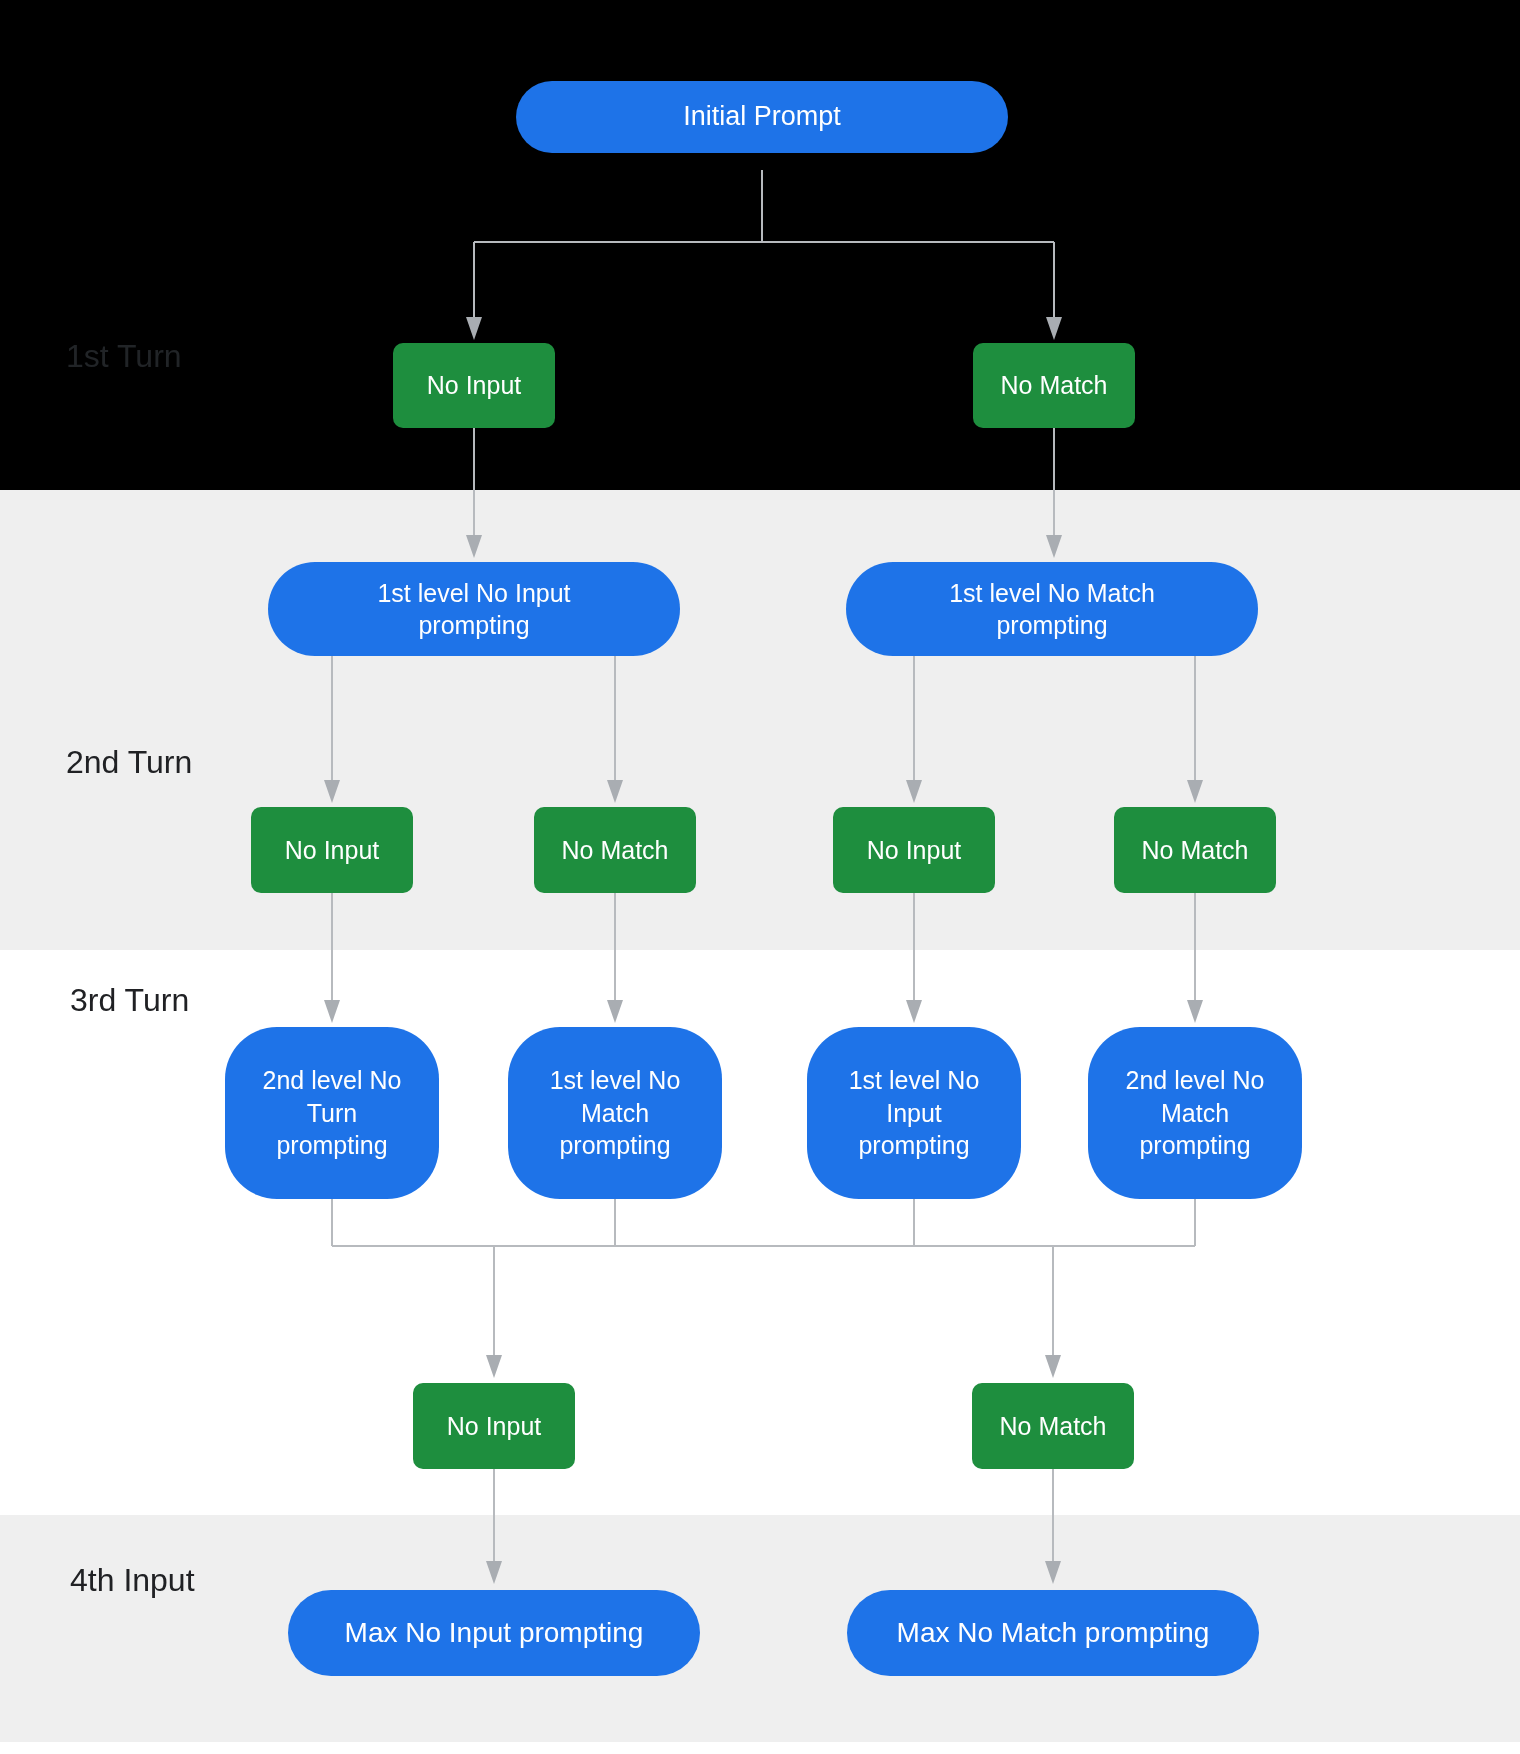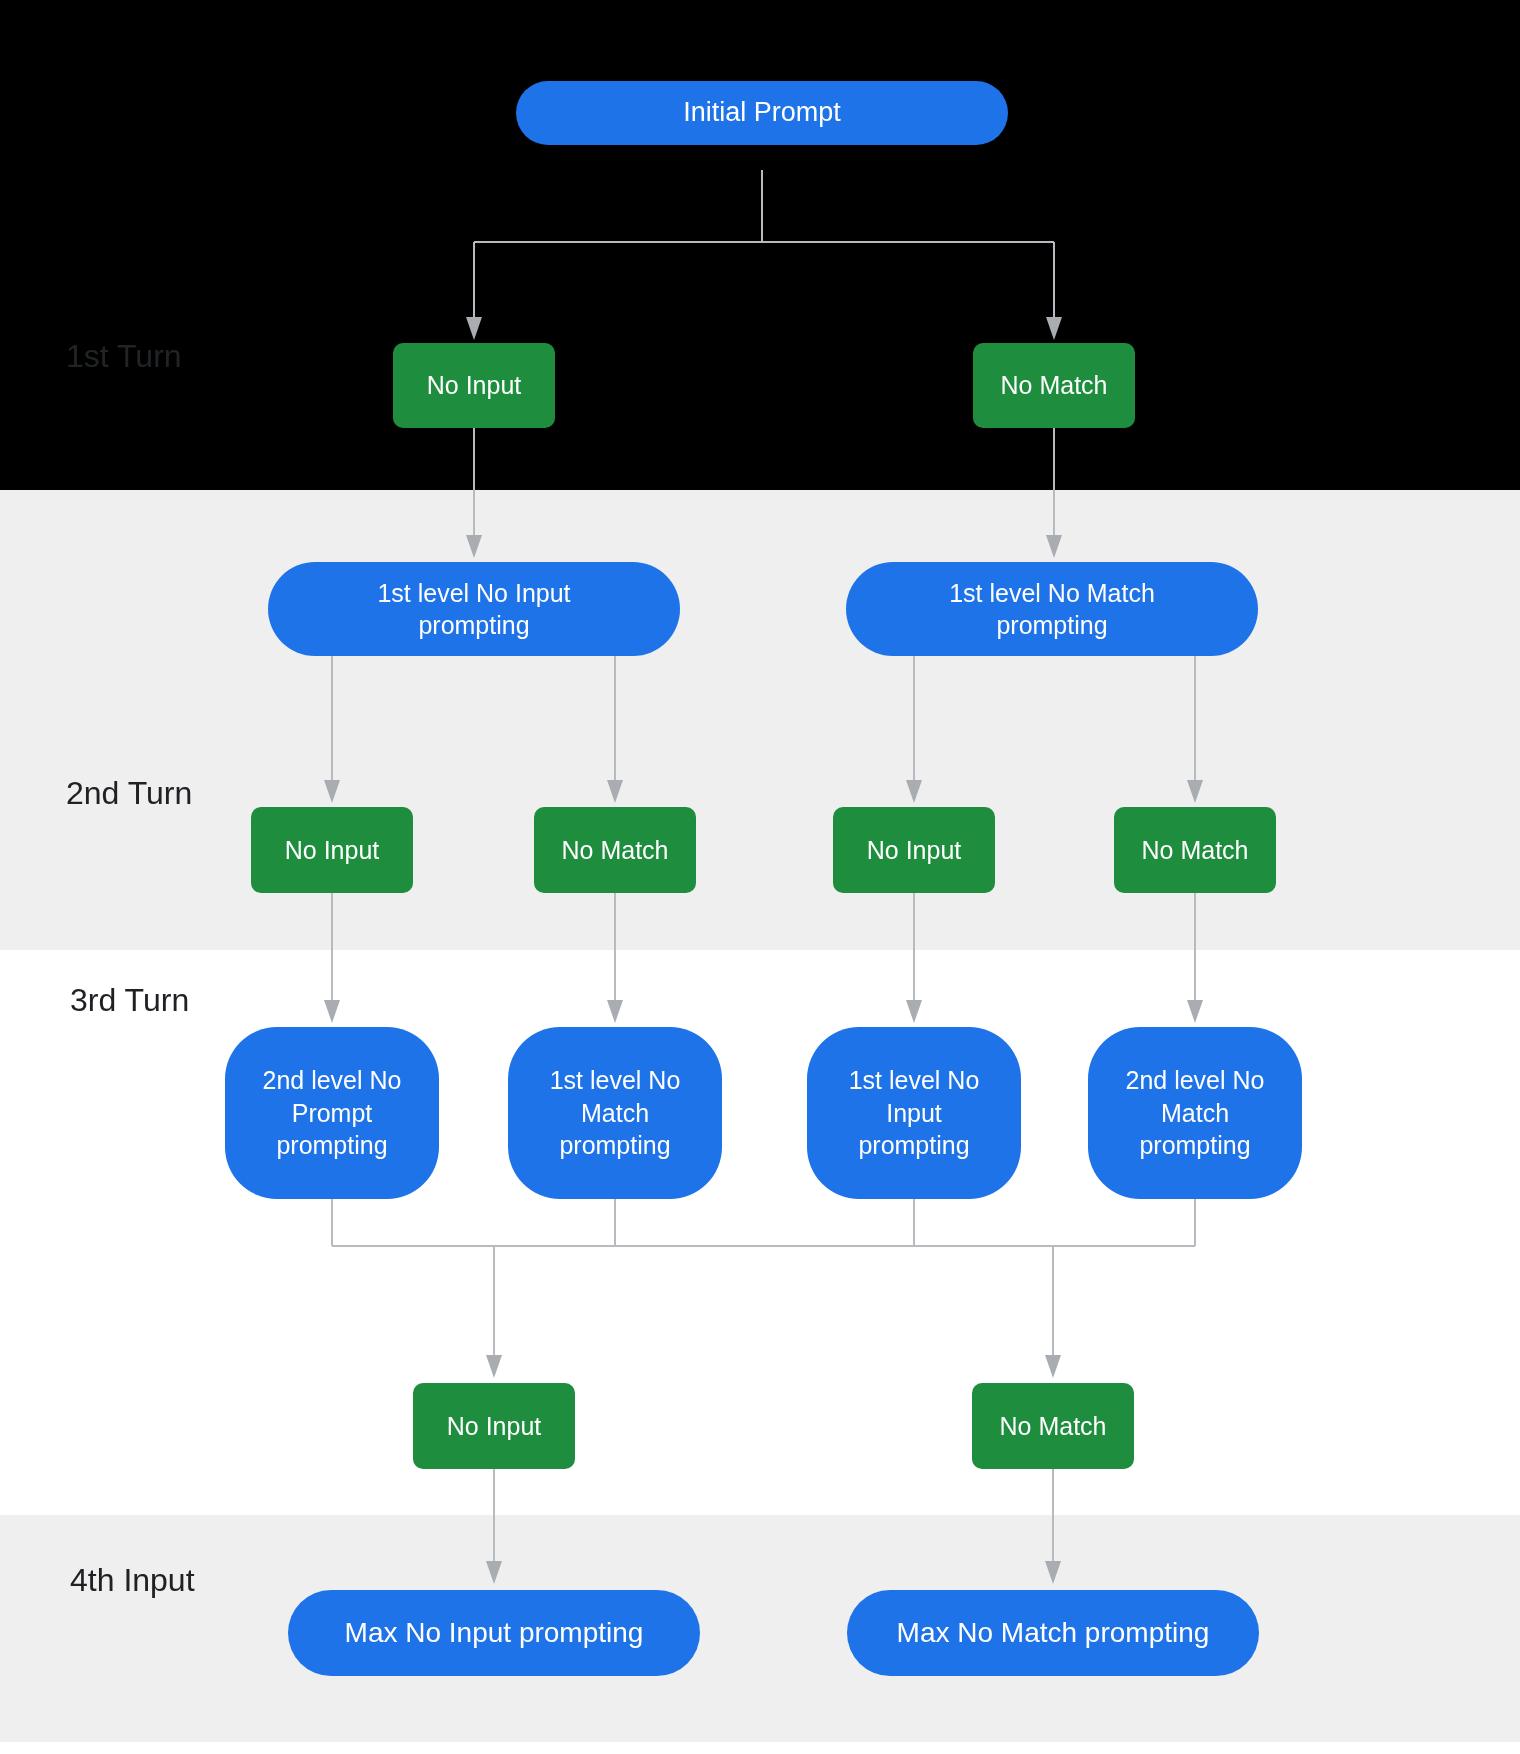--- a/index.html
+++ b/index.html
@@ -72,33 +72,33 @@
       <line x1="494" y1="1246" x2="494" y2="1360" stroke="#b7babe" stroke-width="2"></line>
       <polygon points="486,1355 502,1355 494,1378" fill="#a9adb2"></polygon>
       <line x1="1053" y1="1246" x2="1053" y2="1360" stroke="#b7babe" stroke-width="2"></line>
       <polygon points="1045,1355 1061,1355 1053,1378" fill="#a9adb2"></polygon>
       <line x1="494" y1="1469" x2="494" y2="1566" stroke="#b7babe" stroke-width="2"></line>
       <polygon points="486,1561 502,1561 494,1584" fill="#a9adb2"></polygon>
       <line x1="1053" y1="1469" x2="1053" y2="1566" stroke="#b7babe" stroke-width="2"></line>
       <polygon points="1045,1561 1061,1561 1053,1584" fill="#a9adb2"></polygon>
     </svg>
     <div class="turn-label" style="left: 66px; top: 335px; color: rgb(33, 36, 39); text-align: right;">1st Turn</div>
-    <div class="turn-label" style="left: 66px; top: 772px; color: rgb(32, 33, 36);">2nd Turn</div>
+    <div class="turn-label" style="left: 66px; top: 741px; color: rgb(32, 33, 36);">2nd Turn</div>
     <div class="turn-label" style="left: 70px; top: 979px; color: rgb(32, 33, 36); text-align: right;">3rd Turn</div>
     <div class="turn-label" style="left: 70px; top: 1559px; color: rgb(32, 33, 36);">4th Input</div>
-    <div class="node" style="left: 516px; top: 81px; width: 492px; height: 64px; border-radius: 45px; font-size: 27px; padding: 0px 30px; background: rgb(30, 115, 232); color: rgb(255, 255, 255);">Initial Prompt</div>
+    <div class="node" style="left: 516px; top: 81px; width: 492px; height: 72px; border-radius: 45px; font-size: 27px; padding: 0px 30px; background: rgb(30, 115, 232); color: rgb(255, 255, 255);">Initial Prompt</div>
     <div class="node" style="left: 393px; top: 343px; width: 162px; height: 85px; border-radius: 10px; font-size: 25px; padding: 0px 10px; background: rgb(30, 142, 62); color: rgb(255, 255, 255);">No Input</div>
     <div class="node" style="left: 973px; top: 343px; width: 162px; height: 85px; border-radius: 10px; font-size: 25px; padding: 0px 10px; background: rgb(30, 142, 62); color: rgb(255, 255, 255);">No Match</div>
     <div class="node" style="left: 268px; top: 562px; width: 412px; height: 94px; border-radius: 47px; font-size: 25px; padding: 0px 70px; background: rgb(30, 115, 232); color: rgb(255, 255, 255);">1st level No Input prompting</div>
     <div class="node" style="left: 846px; top: 562px; width: 412px; height: 94px; border-radius: 47px; font-size: 25px; padding: 0px 70px; background: rgb(30, 115, 232); color: rgb(255, 255, 255);">1st level No Match prompting</div>
     <div class="node" style="left: 251px; top: 807px; width: 162px; height: 86px; border-radius: 10px; font-size: 25px; padding: 0px 10px; background: rgb(30, 142, 62); color: rgb(255, 255, 255);">No Input</div>
     <div class="node" style="left: 534px; top: 807px; width: 162px; height: 86px; border-radius: 10px; font-size: 25px; padding: 0px 10px; background: rgb(30, 142, 62); color: rgb(255, 255, 255);">No Match</div>
     <div class="node" style="left: 833px; top: 807px; width: 162px; height: 86px; border-radius: 10px; font-size: 25px; padding: 0px 10px; background: rgb(30, 142, 62); color: rgb(255, 255, 255);">No Input</div>
     <div class="node" style="left: 1114px; top: 807px; width: 162px; height: 86px; border-radius: 10px; font-size: 25px; padding: 0px 10px; background: rgb(30, 142, 62); color: rgb(255, 255, 255);">No Match</div>
-    <div class="node" style="left: 225px; top: 1027px; width: 214px; height: 172px; border-radius: 52px; font-size: 25px; padding: 0px 27px; background: rgb(30, 115, 232); color: rgb(255, 255, 255);">2nd level No Prompt prompting</div>
+    <div class="node" style="left: 225px; top: 1027px; width: 214px; height: 172px; border-radius: 52px; font-size: 25px; padding: 0px 27px; background: rgb(30, 115, 232); color: rgb(255, 255, 255);">2nd level No Turn prompting</div>
     <div class="node" style="left: 508px; top: 1027px; width: 214px; height: 172px; border-radius: 52px; font-size: 25px; padding: 0px 27px; background: rgb(30, 115, 232); color: rgb(255, 255, 255);">1st level No Match prompting</div>
     <div class="node" style="left: 807px; top: 1027px; width: 214px; height: 172px; border-radius: 52px; font-size: 25px; padding: 0px 27px; background: rgb(30, 115, 232); color: rgb(255, 255, 255);">1st level No Input prompting</div>
     <div class="node" style="left: 1088px; top: 1027px; width: 214px; height: 172px; border-radius: 52px; font-size: 25px; padding: 0px 22px; background: rgb(30, 115, 232); color: rgb(255, 255, 255);">2nd level No Match prompting</div>
     <div class="node" style="left: 413px; top: 1383px; width: 162px; height: 86px; border-radius: 10px; font-size: 25px; padding: 0px 10px; background: rgb(30, 142, 62); color: rgb(255, 255, 255);">No Input</div>
     <div class="node" style="left: 972px; top: 1383px; width: 162px; height: 86px; border-radius: 10px; font-size: 25px; padding: 0px 10px; background: rgb(30, 142, 62); color: rgb(255, 255, 255);">No Match</div>
     <div class="node" style="left: 288px; top: 1590px; width: 412px; height: 86px; border-radius: 43px; font-size: 28px; padding: 13px 20px; background: rgb(30, 115, 232); color: rgb(255, 255, 255);">Max No Input prompting</div>
     <div class="node" style="left: 847px; top: 1590px; width: 412px; height: 86px; border-radius: 43px; font-size: 28px; padding: 6px 20px; background: rgb(30, 115, 232); color: rgb(255, 255, 255);">Max No Match prompting</div>
   </div>
 
 </body></html>

